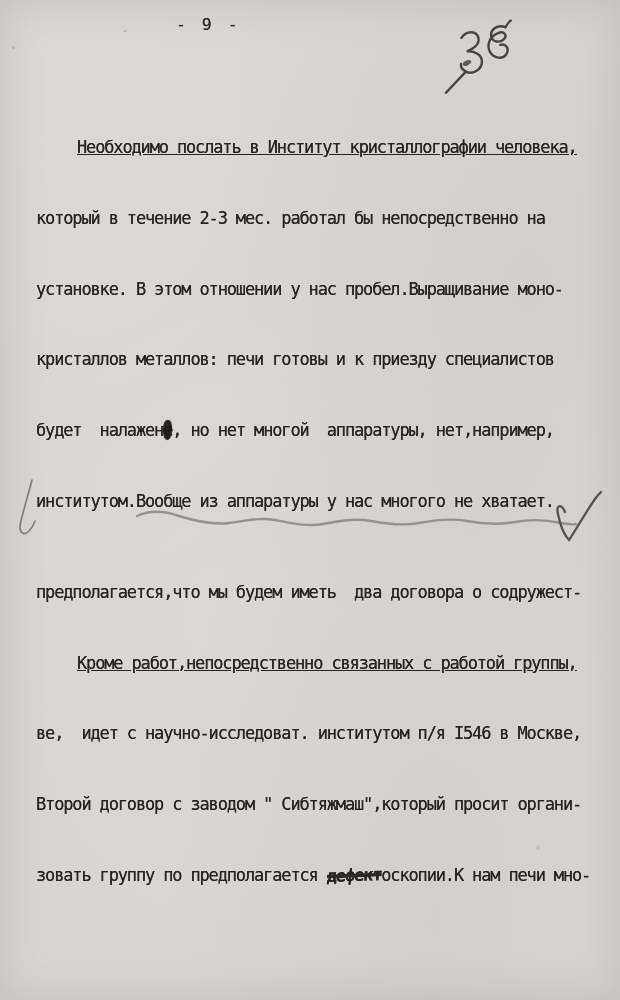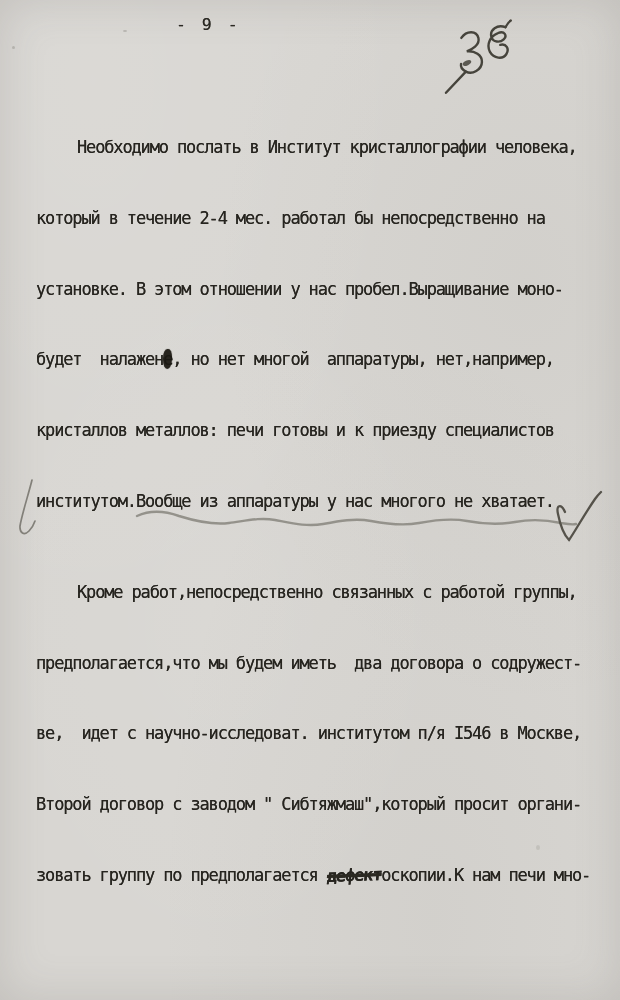--- a/index.html
+++ b/index.html
@@ -18,21 +18,21 @@
     position:absolute;left:176px;top:15px;
     font-size:16.5px;letter-spacing:3px;color:#2b2923;
     text-shadow:0 0 .5px rgba(38,36,31,.8);white-space:pre;
   }
   .typed{
     position:absolute;left:36px;top:92px;width:576px;
     color:#26241f;font-size:17px;letter-spacing:-1.15px;white-space:pre;
     text-shadow:0 0 .55px rgba(38,36,31,.85);
   }
   .ln{line-height:30.8px;height:30.8px;}
-  .ind{padding-left:41px;}
+  .ind{padding-left:41px;text-decoration:underline;}
   .blot{color:rgba(25,23,18,.9);background:#27241e;border-radius:50% 42% 55% 48%;box-shadow:0 0 .8px #27241e;}
   .struck{
     display:inline-block;font-weight:bold;
     transform:rotate(-2deg) skewX(-7deg);
     text-decoration:line-through;text-decoration-thickness:2.5px;text-decoration-color:#2b2922;
   }
   .annot{position:absolute;pointer-events:none;}
   .speck{position:absolute;background:#86847d;border-radius:50%;opacity:.4;}
 </style>
 </head>
@@ -47,28 +47,28 @@
       <path d="M 43,28 C 49,21 59,22 60,30 C 61,37 52,41 47,42 C 55,42 62,47 61,54 C 60,62 50,66 44,62 C 41,60 39,57 40,54"></path>
       <path d="M 44,62 C 37,68 30,74 22,81"></path>
       <path d="M 88,22 C 80,18 72,23 73,30 C 74,36 81,37 85,34 C 89,31 87,25 80,27 C 72,29 67,37 70,45 C 73,52 82,54 86,49 C 90,44 87,38 81,39"></path>
       <path d="M 88,22 C 90,19 92,17 94,16"></path>
     </g>
     <ellipse cx="47" cy="55" rx="4.5" ry="2.4" fill="#46443c" opacity=".85" transform="rotate(-25 47 55)"></ellipse>
   </svg>
 
   <div class="typed">
     <div class="ln ind">Необходимо послать в Институт кристаллографии человека,</div>
-    <div class="ln">который в течение 2-4 мес. работал бы непосредственно на</div>
+    <div class="ln">который в течение 2-3 мес. работал бы непосредственно на</div>
     <div class="ln">установке. В этом отношении у нас пробел.Выращивание моно-</div>
+    <div class="ln">кристаллов металлов: печи готовы и к приезду специалистов</div>
     <div class="ln"><span>будет  налажен</span><span class="blot">е</span><span>, но нет многой  аппаратуры, нет,например,</span></div>
-    <div class="ln">кристаллов металлов: печи готовы и к приезду специалистов</div>
     <div class="ln">институтом.Вообще из аппаратуры у нас многого не хватает.</div>
 
+    <div class="ln">предполагается,что мы будем иметь  два договора о содружест-</div>
     <div class="ln ind">Кроме работ,непосредственно связанных с работой группы,</div>
-    <div class="ln">предполагается,что мы будем иметь  два договора о содружест-</div>
     <div class="ln">ве,  идет с научно-исследоват. институтом п/я I546 в Москве,</div>
     <div class="ln">Второй договор с заводом " Сибтяжмаш",который просит органи-</div>
     <div class="ln"><span>зовать группу по предполагается </span><span class="struck">дефект</span><span>оскопии.К нам печи мно-</span></div>
     
     
 
     
     
 
     

